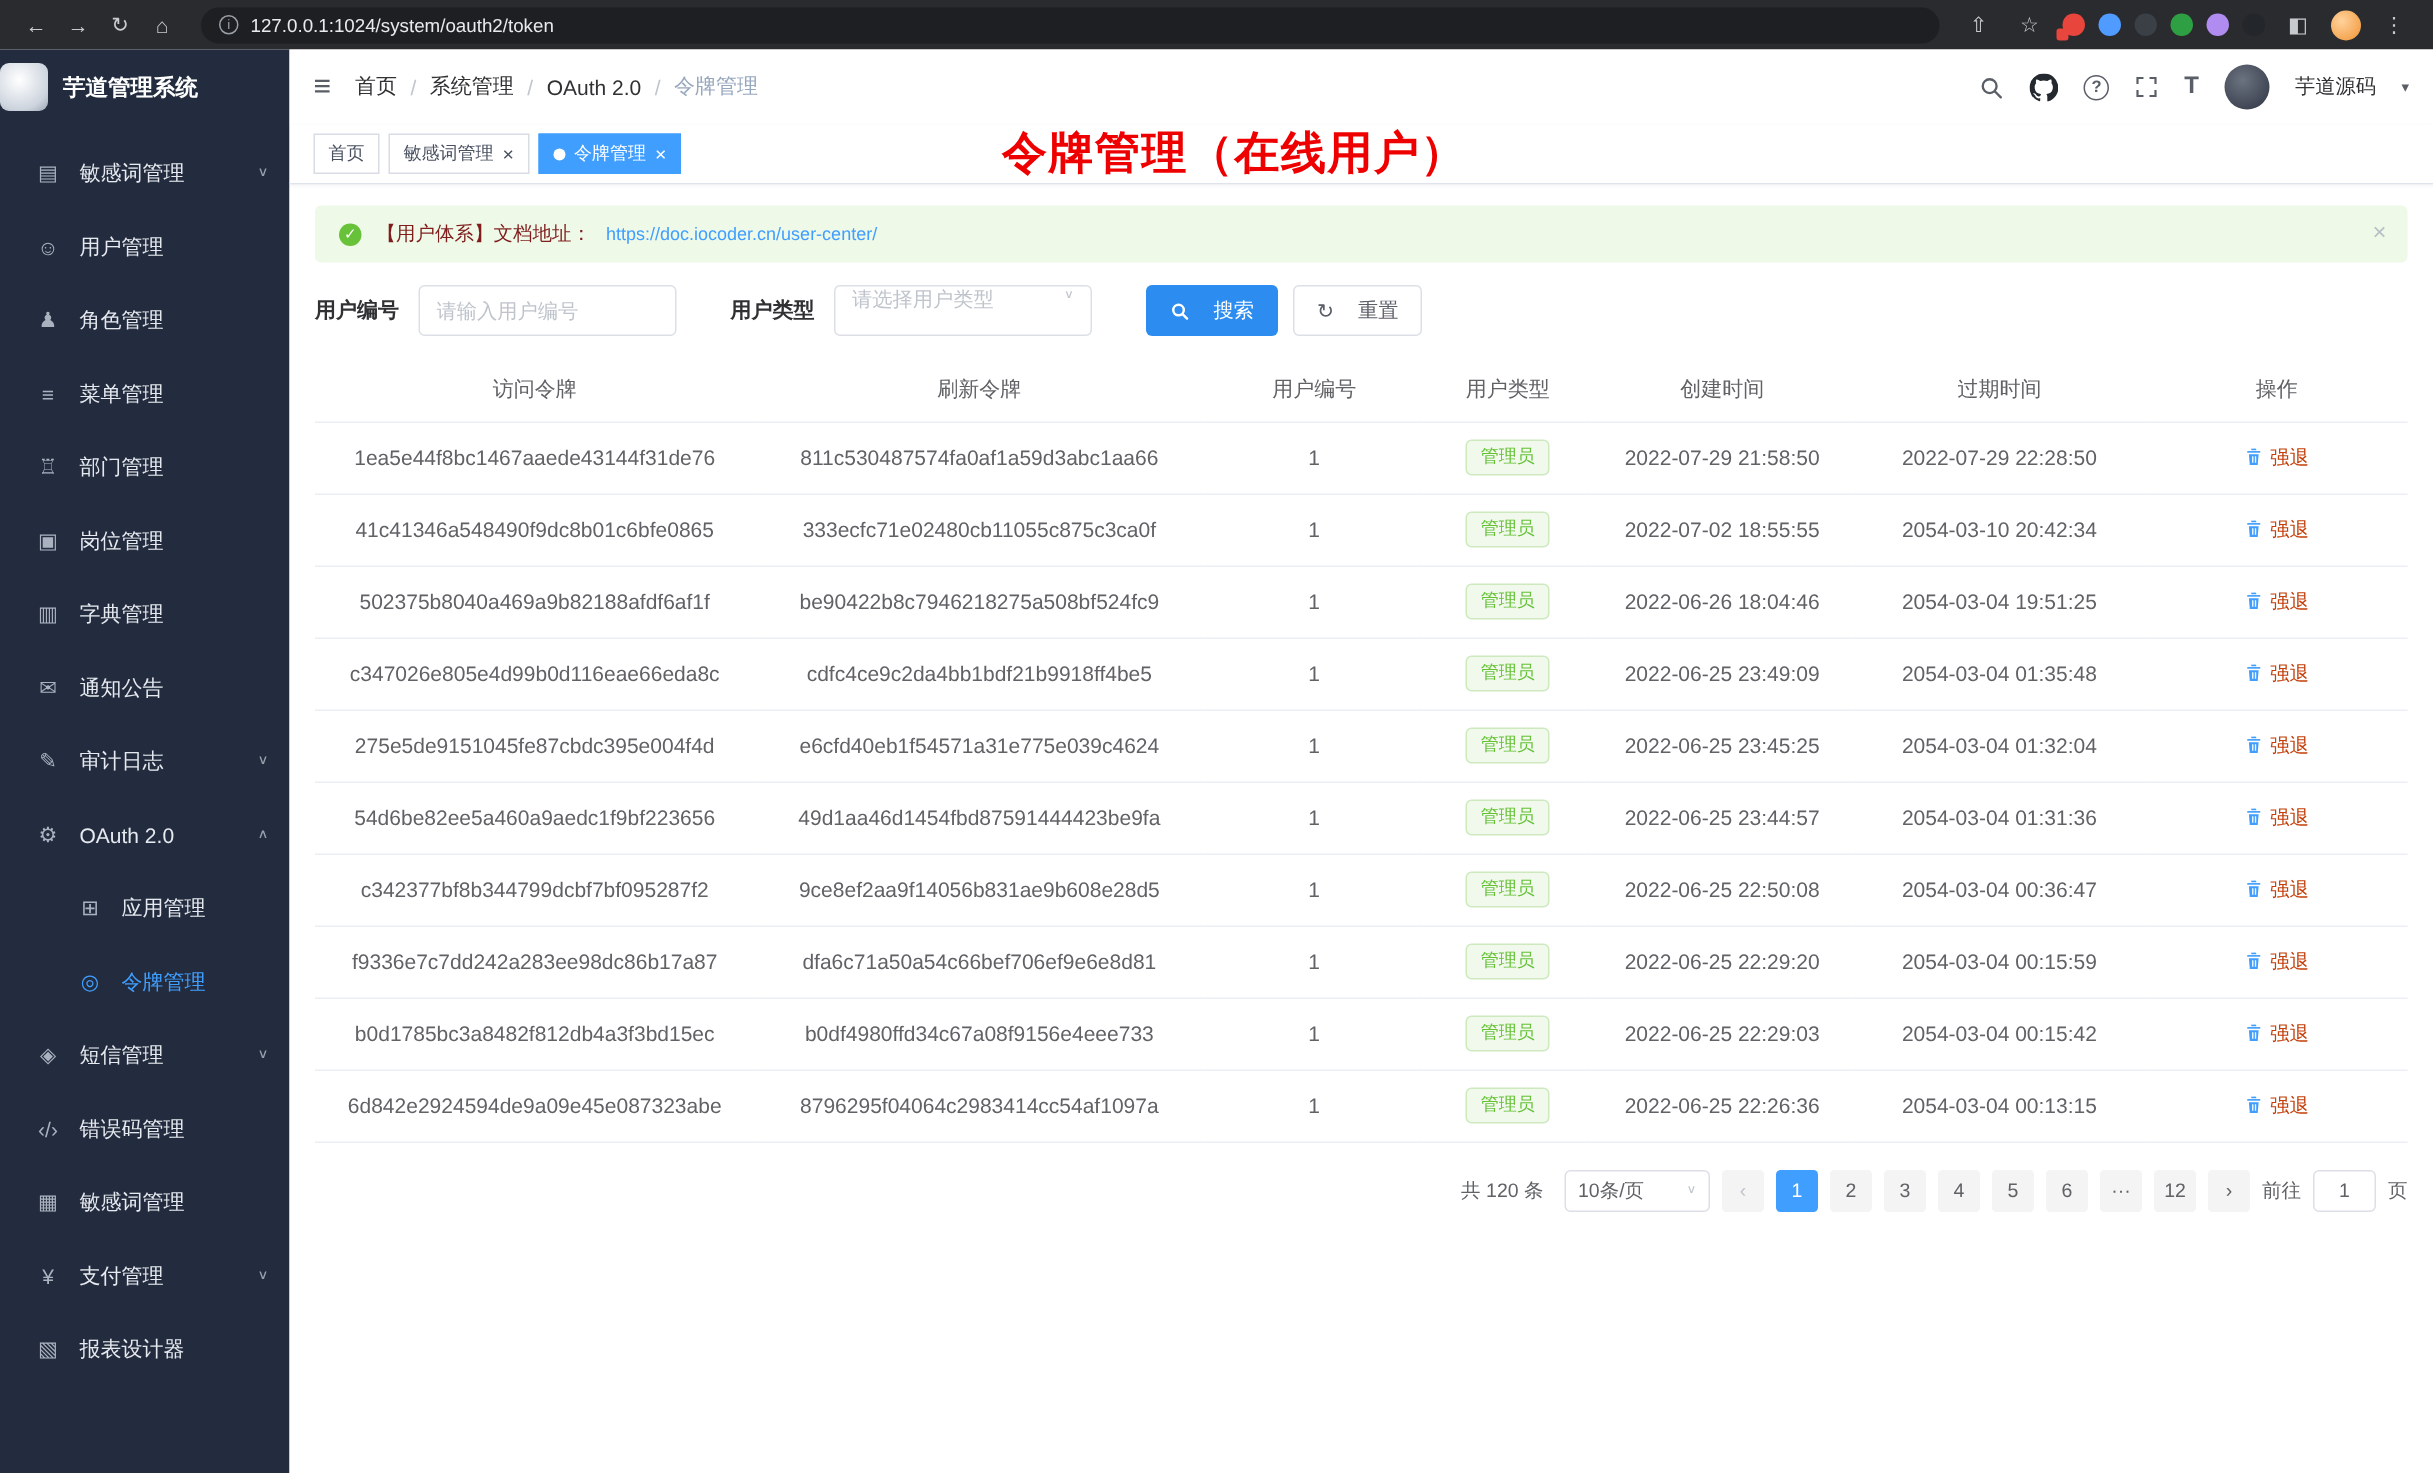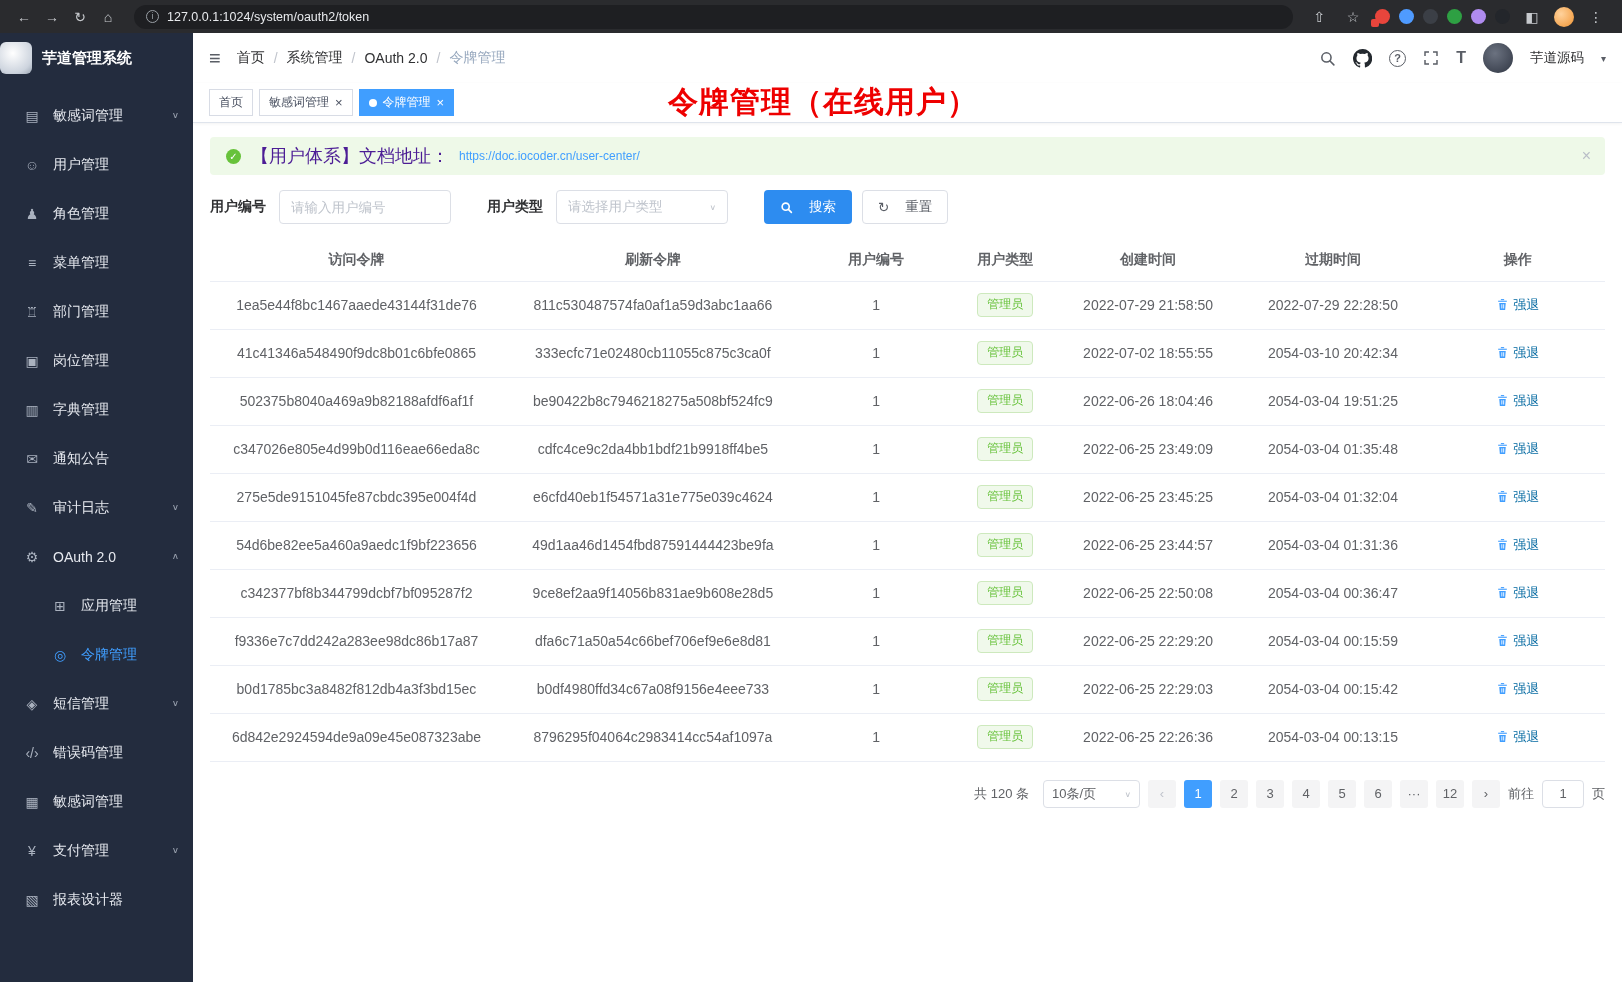--- a/index.html
+++ b/index.html
@@ -51,39 +51,39 @@
 .tab{height:27px;display:inline-flex;align-items:center;gap:6px;padding:0 9px;border:1px solid #d8dce5;font-size:12px;color:#495060;background:#fff;cursor:pointer}
 .tab .dot{width:8px;height:8px;border-radius:50%;background:#fff;display:none}
 .tab.active{background:#409eff;border-color:#409eff;color:#fff}
 .tab.active .dot{display:inline-block}
 .tab .x{font-size:13px;line-height:1}
 
 
 .content{flex:1;padding:14px 17px;overflow:hidden}
 .alert{height:38px;background:#eef9e8;border-radius:4px;display:flex;align-items:center;gap:10px;padding:0 16px;margin-bottom:15px;position:relative}
 .ok-ic{width:15px;height:15px;border-radius:50%;background:#67c23a;color:#fff;font-size:10px;display:inline-flex;align-items:center;justify-content:center;flex:0 0 auto}
-.alert-text{color:#4c1d95;font-size:18px}
+.alert-text{color:#7f1d1d;font-size:13px}
 .alert-link{color:#409eff;font-size:12px;text-decoration:none;cursor:pointer}
 .alert-x{position:absolute;right:14px;color:#b9bec7;font-size:16px;cursor:pointer}
 .filters{display:flex;align-items:center;gap:10px;margin-bottom:15px}
 .f-label{font-weight:bold;color:#303133;margin-right:3px}
 .f-input{width:172px;height:34px;border:1px solid #dcdfe6;border-radius:4px;padding:0 11px;font-size:13.5px;color:#606266;outline:none}
 .f-input::placeholder{color:#bfc4cc}
-.f-select{width:172px;height:34px;border:1px solid #dcdfe6;border-radius:4px;padding:0 11px;display:flex;align-items:center;justify-content:space-between;color:#bfc4cc;font-size:13.5px;background:#fff;cursor:pointer}
+.f-select{width:172px;height:34px;border:1px solid #dcdfe6;border-radius:4px;padding:0 11px;display:flex;align-items:flex-start;justify-content:space-between;color:#bfc4cc;font-size:13.5px;background:#fff;cursor:pointer}
 .gap{width:16px}
 .btn{height:34px;border-radius:4px;display:inline-flex;align-items:center;gap:16px;padding:0 15px;font-size:13.5px;cursor:pointer;border:1px solid transparent}
 .btn.primary{background:#2d8cf0;color:#fff}
 .btn.plain{background:#fff;border-color:#dcdfe6;color:#5a5e66}
 
 
 table{width:100%;border-collapse:collapse;table-layout:fixed}
-th{height:42px;font-size:14px;font-weight:bold;color:#606266;border-bottom:1px solid #ebeef5;text-align:center}
+th{height:42px;font-size:14px;font-weight:normal;color:#606266;border-bottom:1px solid #ebeef5;text-align:center}
 td{height:48px;font-size:14px;color:#606266;border-bottom:1px solid #ebeef5;text-align:center;white-space:nowrap;overflow:hidden}
 .tag{display:inline-block;padding:3px 9px;font-size:12px;color:#67c23a;background:#f0f9eb;border:1px solid #cde9bd;border-radius:4px;line-height:1.3}
-.act{color:#0369a1;font-size:13px;display:inline-flex;align-items:center;gap:4px;cursor:pointer}
+.act{color:#c2410c;font-size:13px;display:inline-flex;align-items:center;gap:4px;cursor:pointer}
 
 
 .pager{display:flex;align-items:center;justify-content:flex-end;gap:8px;margin-top:18px;color:#606266;font-size:13px}
 .ptotal{margin-right:6px}
 .psize{width:97px;height:28px;border:1px solid #dcdfe6;border-radius:4px;display:flex;align-items:center;justify-content:space-between;padding:0 8px;color:#606266;cursor:pointer;background:#fff}
 .pbtn{min-width:28px;height:28px;border-radius:3px;background:#f4f4f5;color:#606266;display:inline-flex;align-items:center;justify-content:center;font-size:13px;cursor:pointer;padding:0 4px}
 .pbtn.active{background:#409eff;color:#fff}
 .pbtn.dis{color:#c0c4cc;cursor:default}
 .goto-in{width:42px;height:28px;border:1px solid #dcdfe6;border-radius:4px;text-align:center;color:#606266;font-size:13px;outline:none}
 .chev{font-size:9px;color:#c0c4cc;transform:scaleY(.85)}

